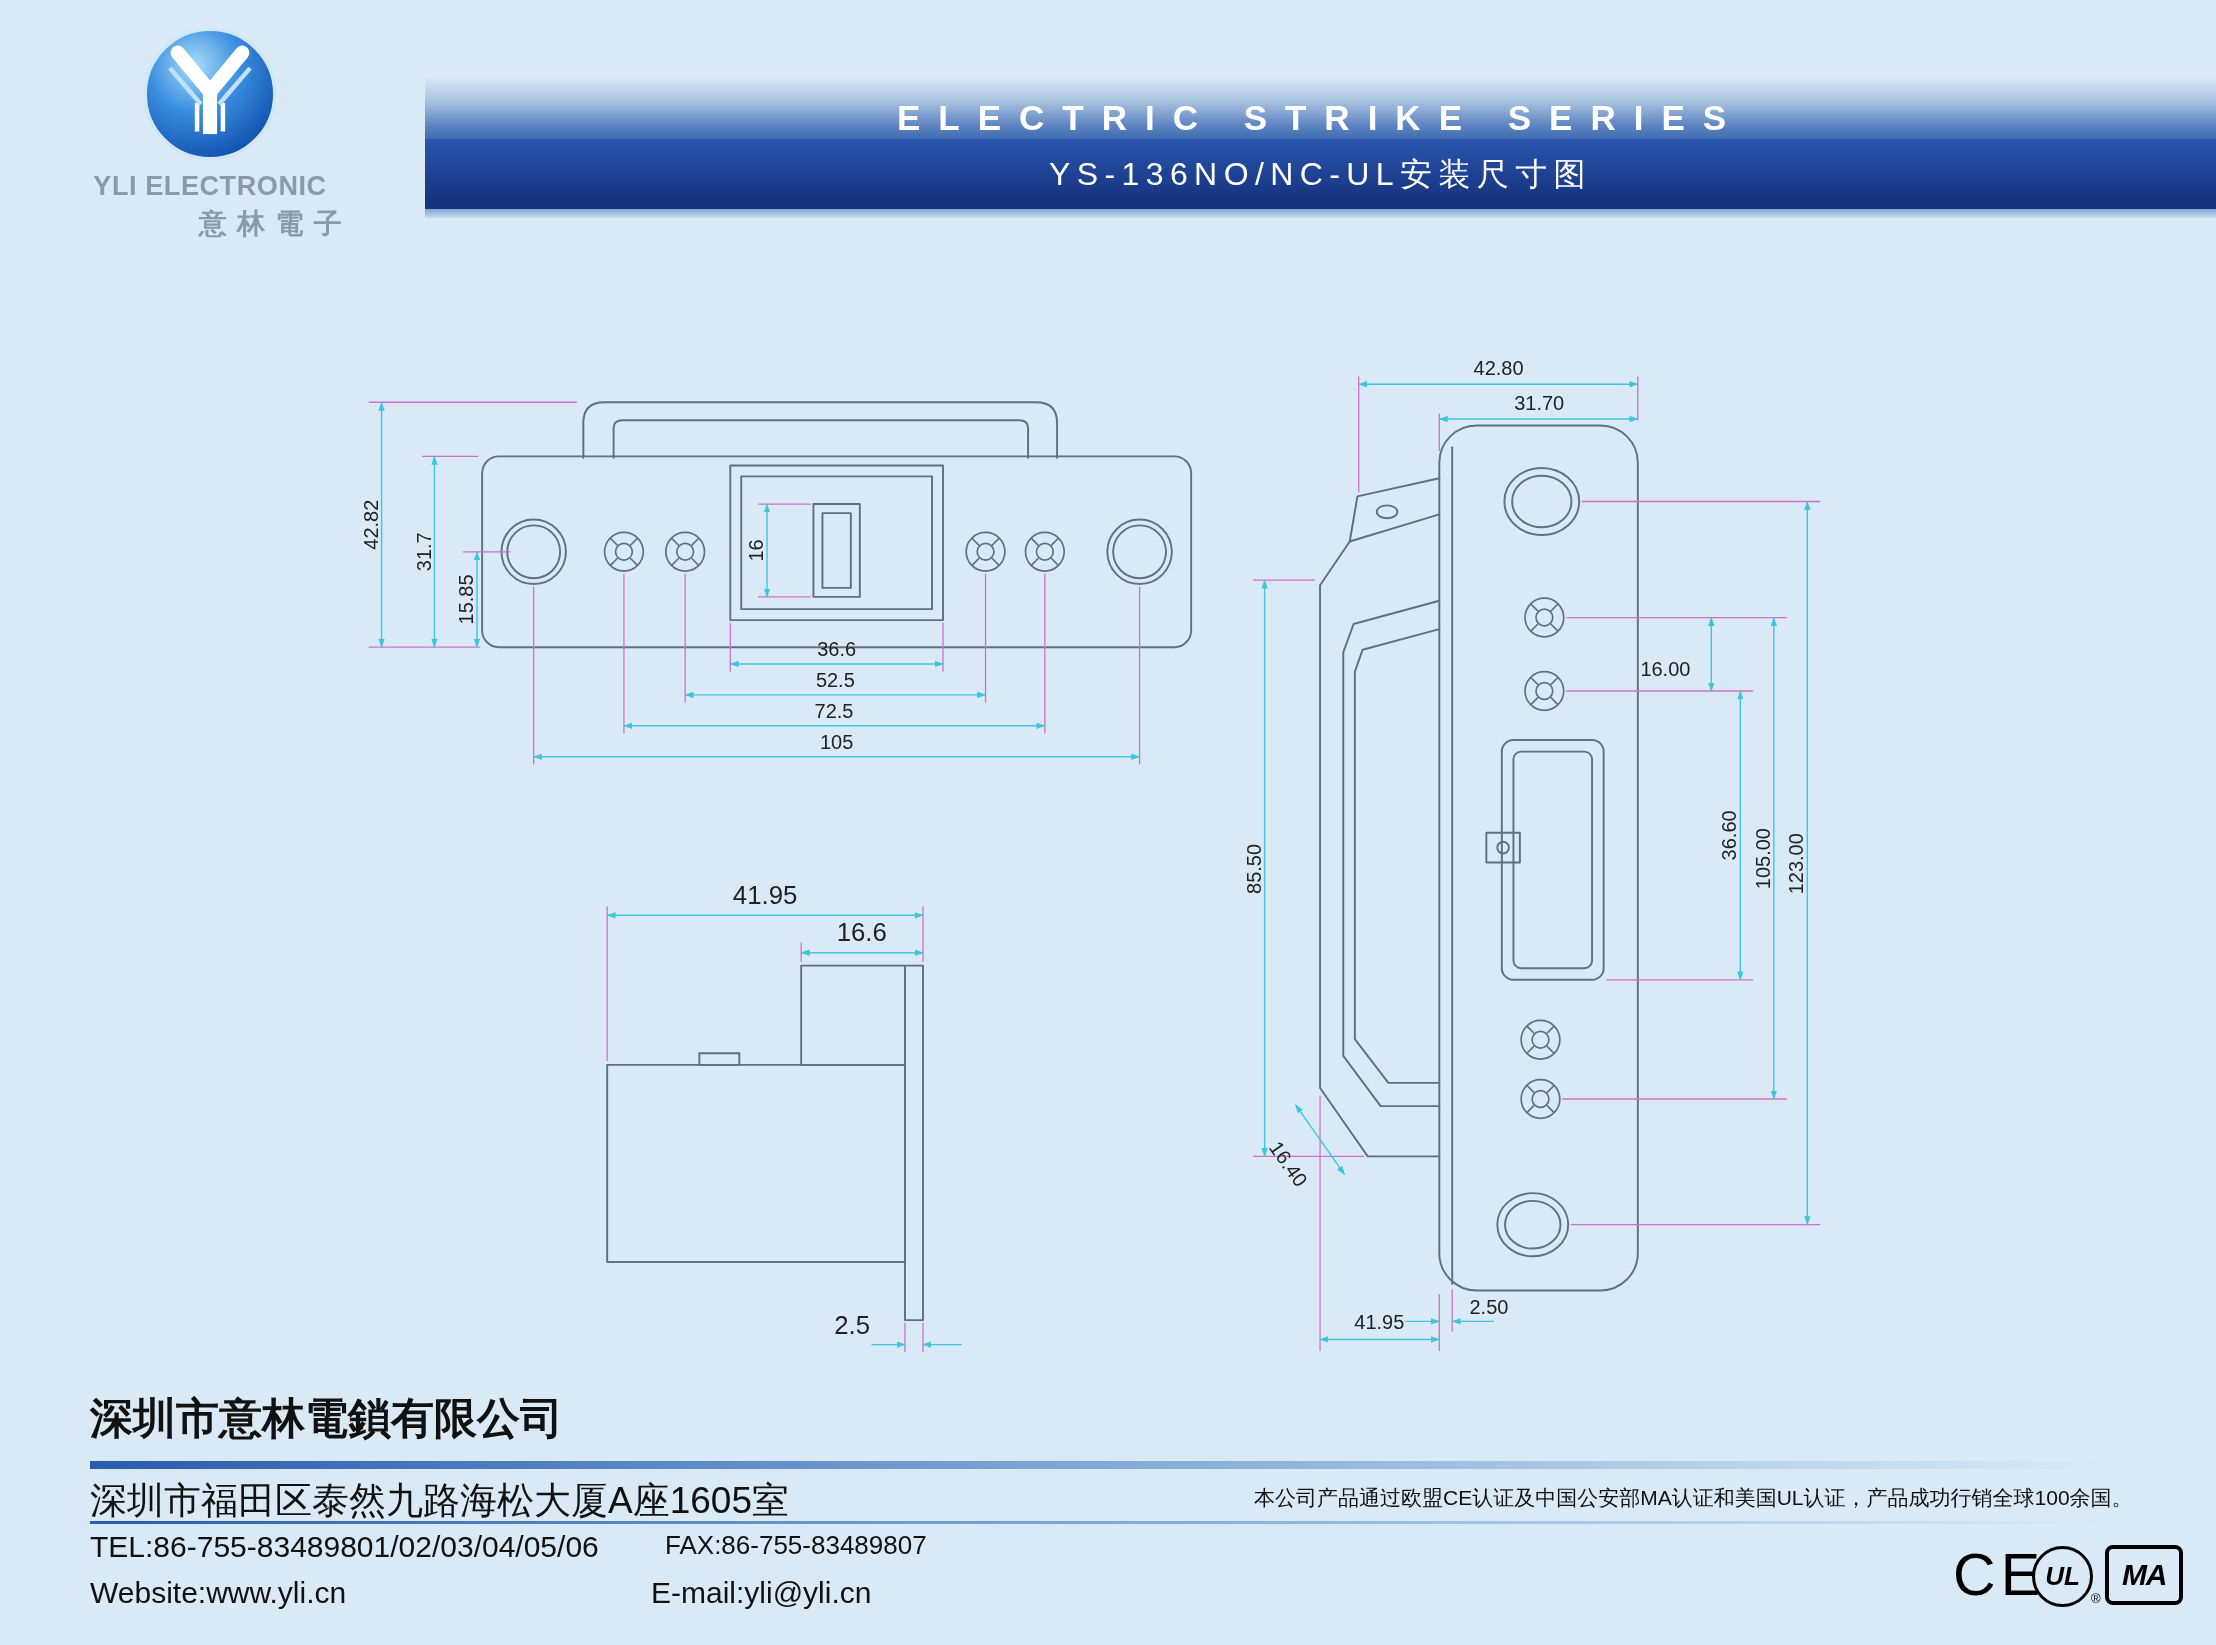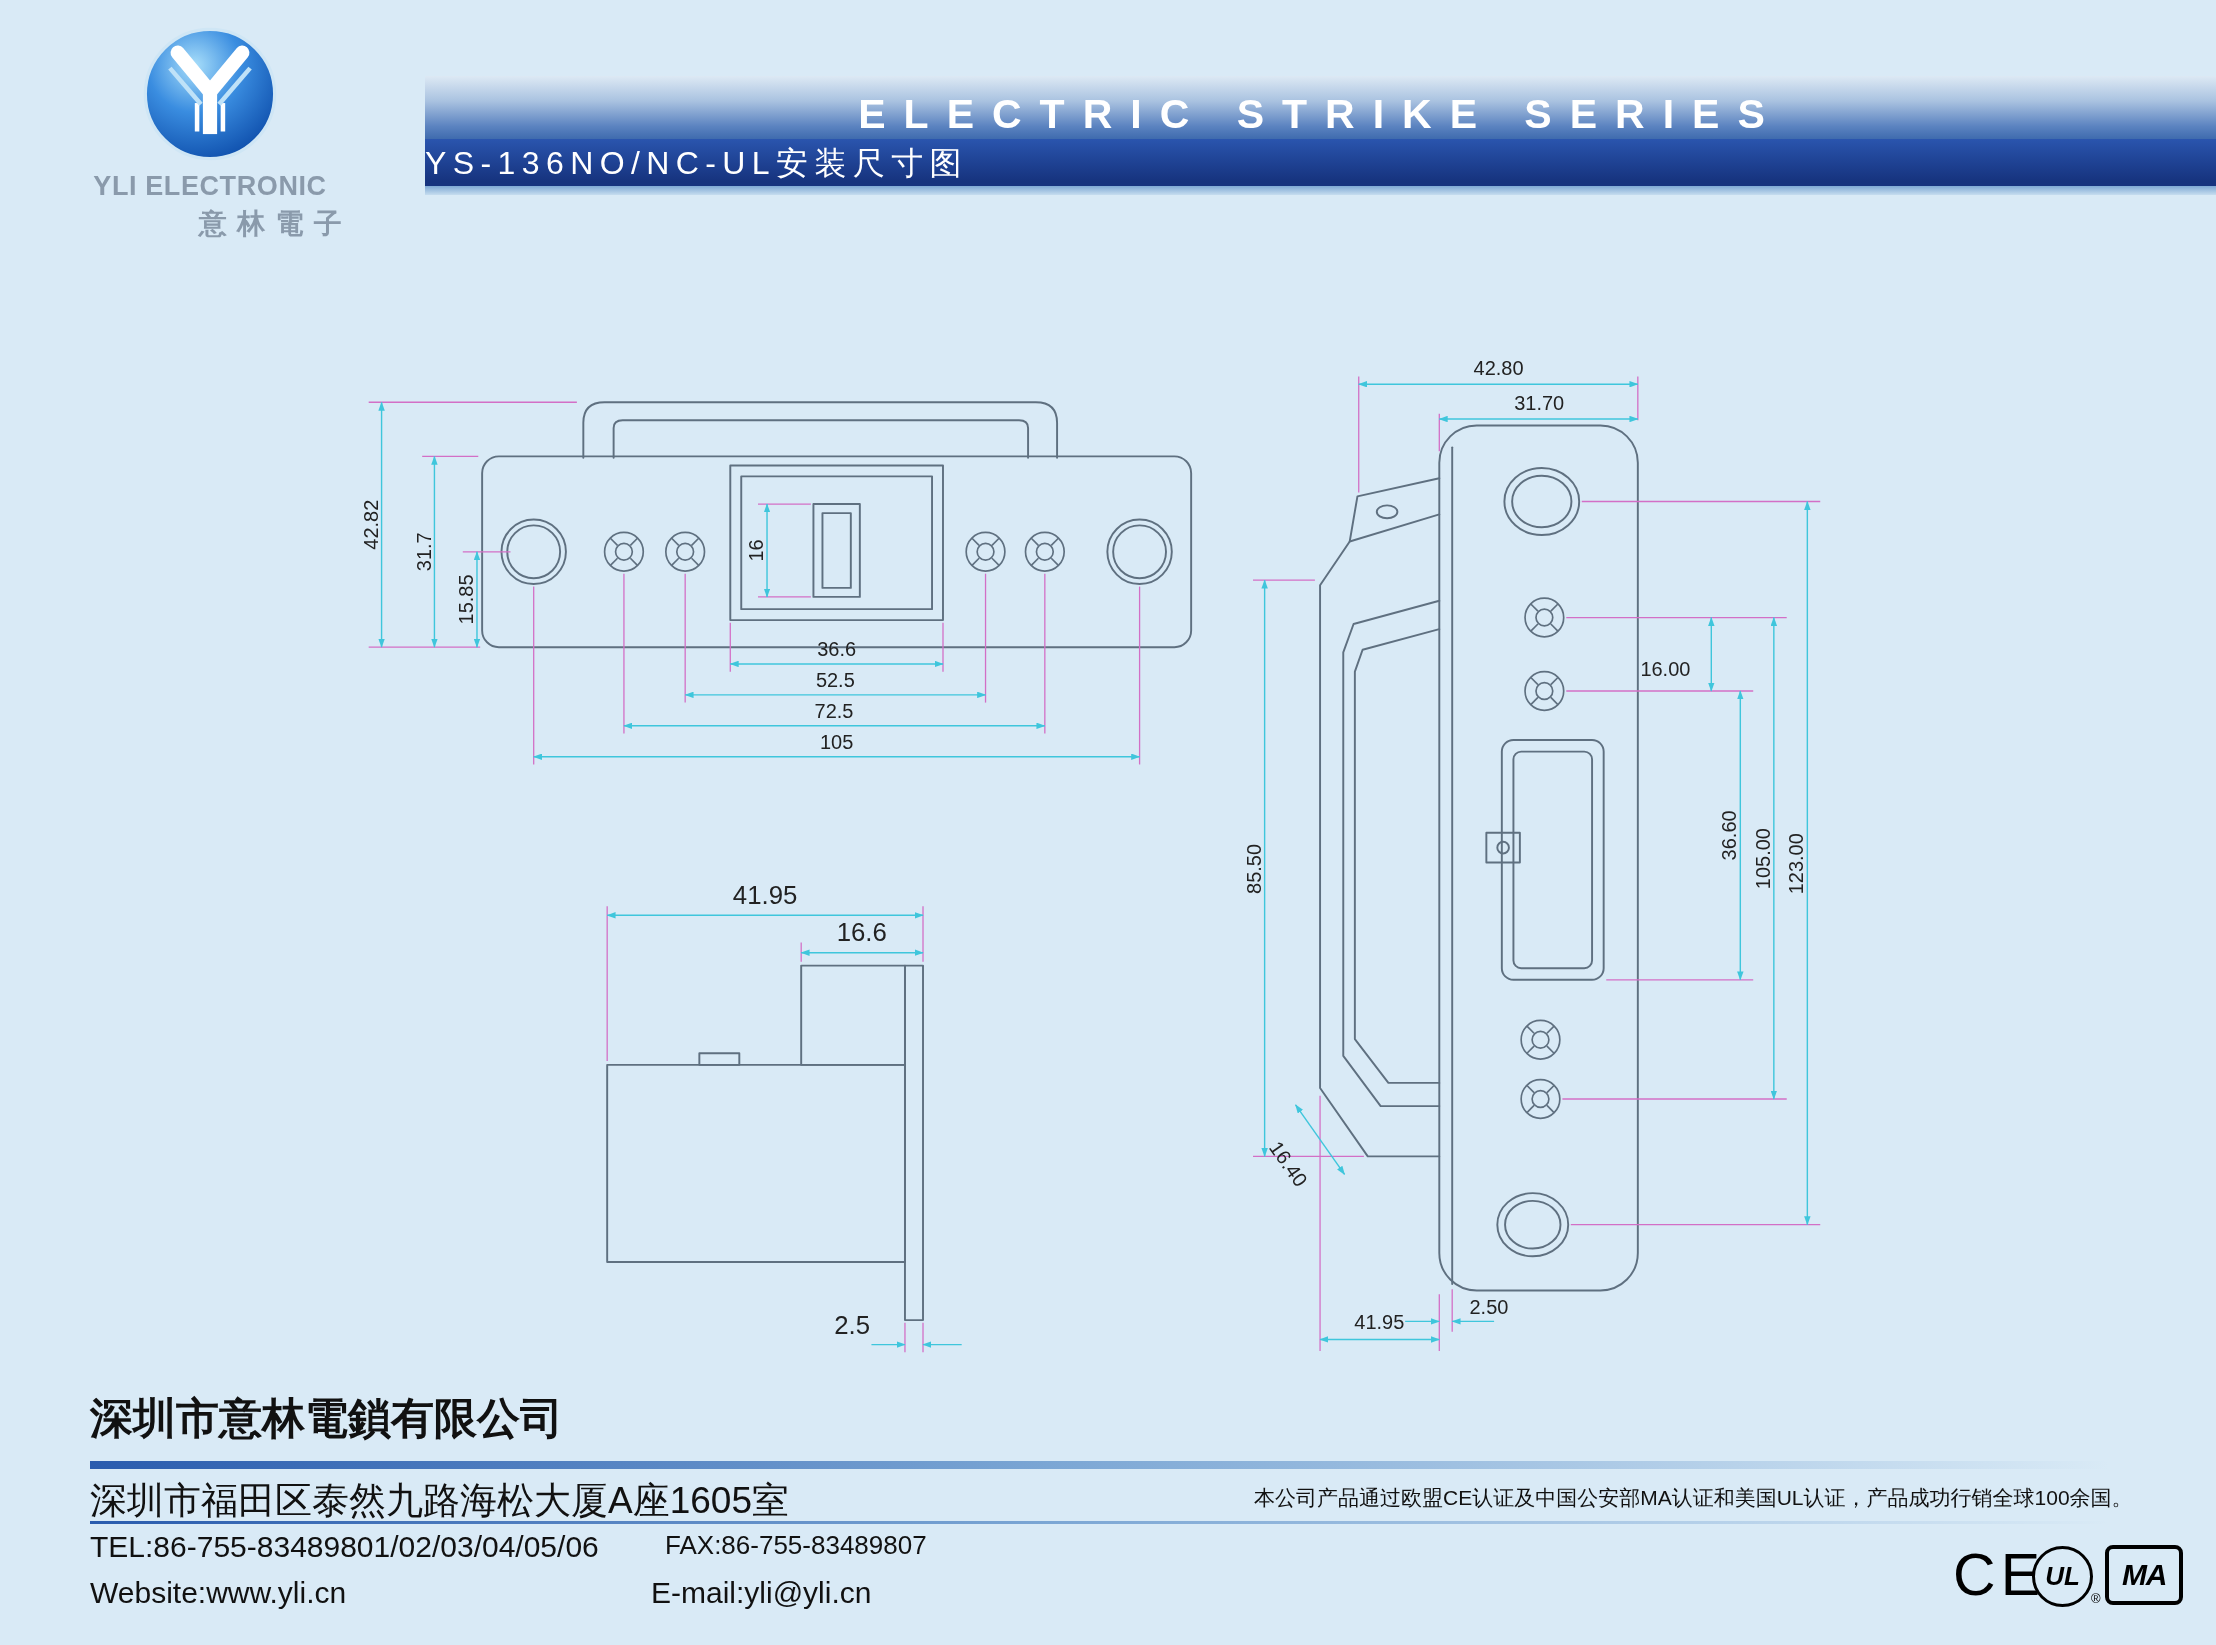--- a/index.html
+++ b/index.html
@@ -2,23 +2,23 @@
 <html style="font-size:10.3px"><head>
 <meta charset="utf-8">
 <style>
   html,body{margin:0;padding:0;background:#c8dcee;}
   #page{position:relative;width:2216px;height:1645px;background:#d9eaf6;overflow:hidden;
         font-family:"Liberation Sans",sans-serif;}
   
   #banner{position:absolute;left:425px;top:76px;width:1791px;}
   #banner-top{height:63px;background:linear-gradient(180deg,#dde9f4 0%,#a9c2e0 40%,#5b83c0 80%,#3f6bae 100%);
       display:flex;align-items:flex-end;justify-content:center;}
-  #banner-title{color:#fff;font-weight:bold;font-size:41px;letter-spacing:18px;line-height:1;padding-bottom:3.9px;white-space:nowrap;}
-  #banner-bottom{height:47px;background:linear-gradient(180deg,#2a55ae 0%,#16337e 90%);
-      display:flex;align-items:center;}
+  #banner-title{color:#fff;font-weight:bold;font-size:35px;letter-spacing:18px;line-height:1;padding-bottom:3.9px;white-space:nowrap;}
+  #banner-bottom{height:70px;background:linear-gradient(180deg,#2a55ae 0%,#16337e 90%);
+      display:flex;align-items:center;justify-content:center;}
   #banner-subtitle{color:#fff;font-size:32px;letter-spacing:6.4px;line-height:1;white-space:nowrap;}
   #banner-strip{height:9px;background:linear-gradient(180deg,#7ea8d4,#c6ddef);}
   
   #logo{position:absolute;left:68px;top:19.3px;width:284px;text-align:center;}
   #logo svg{display:block;margin:0 auto;}
   #logo-en{margin-top:1.3px;font-size:27px;font-weight:bold;letter-spacing:0.6px;color:#8a9aab;}
   #logo-cn{margin-top:3.9px;font-size:28px;font-weight:bold;letter-spacing:10.3px;color:#8a9aab;text-align:right;}
   
   #drawing{position:absolute;left:0;top:0;}
   .ln{fill:none;stroke:#5f7080;stroke-width:3;stroke-linejoin:round;stroke-linecap:round;}

